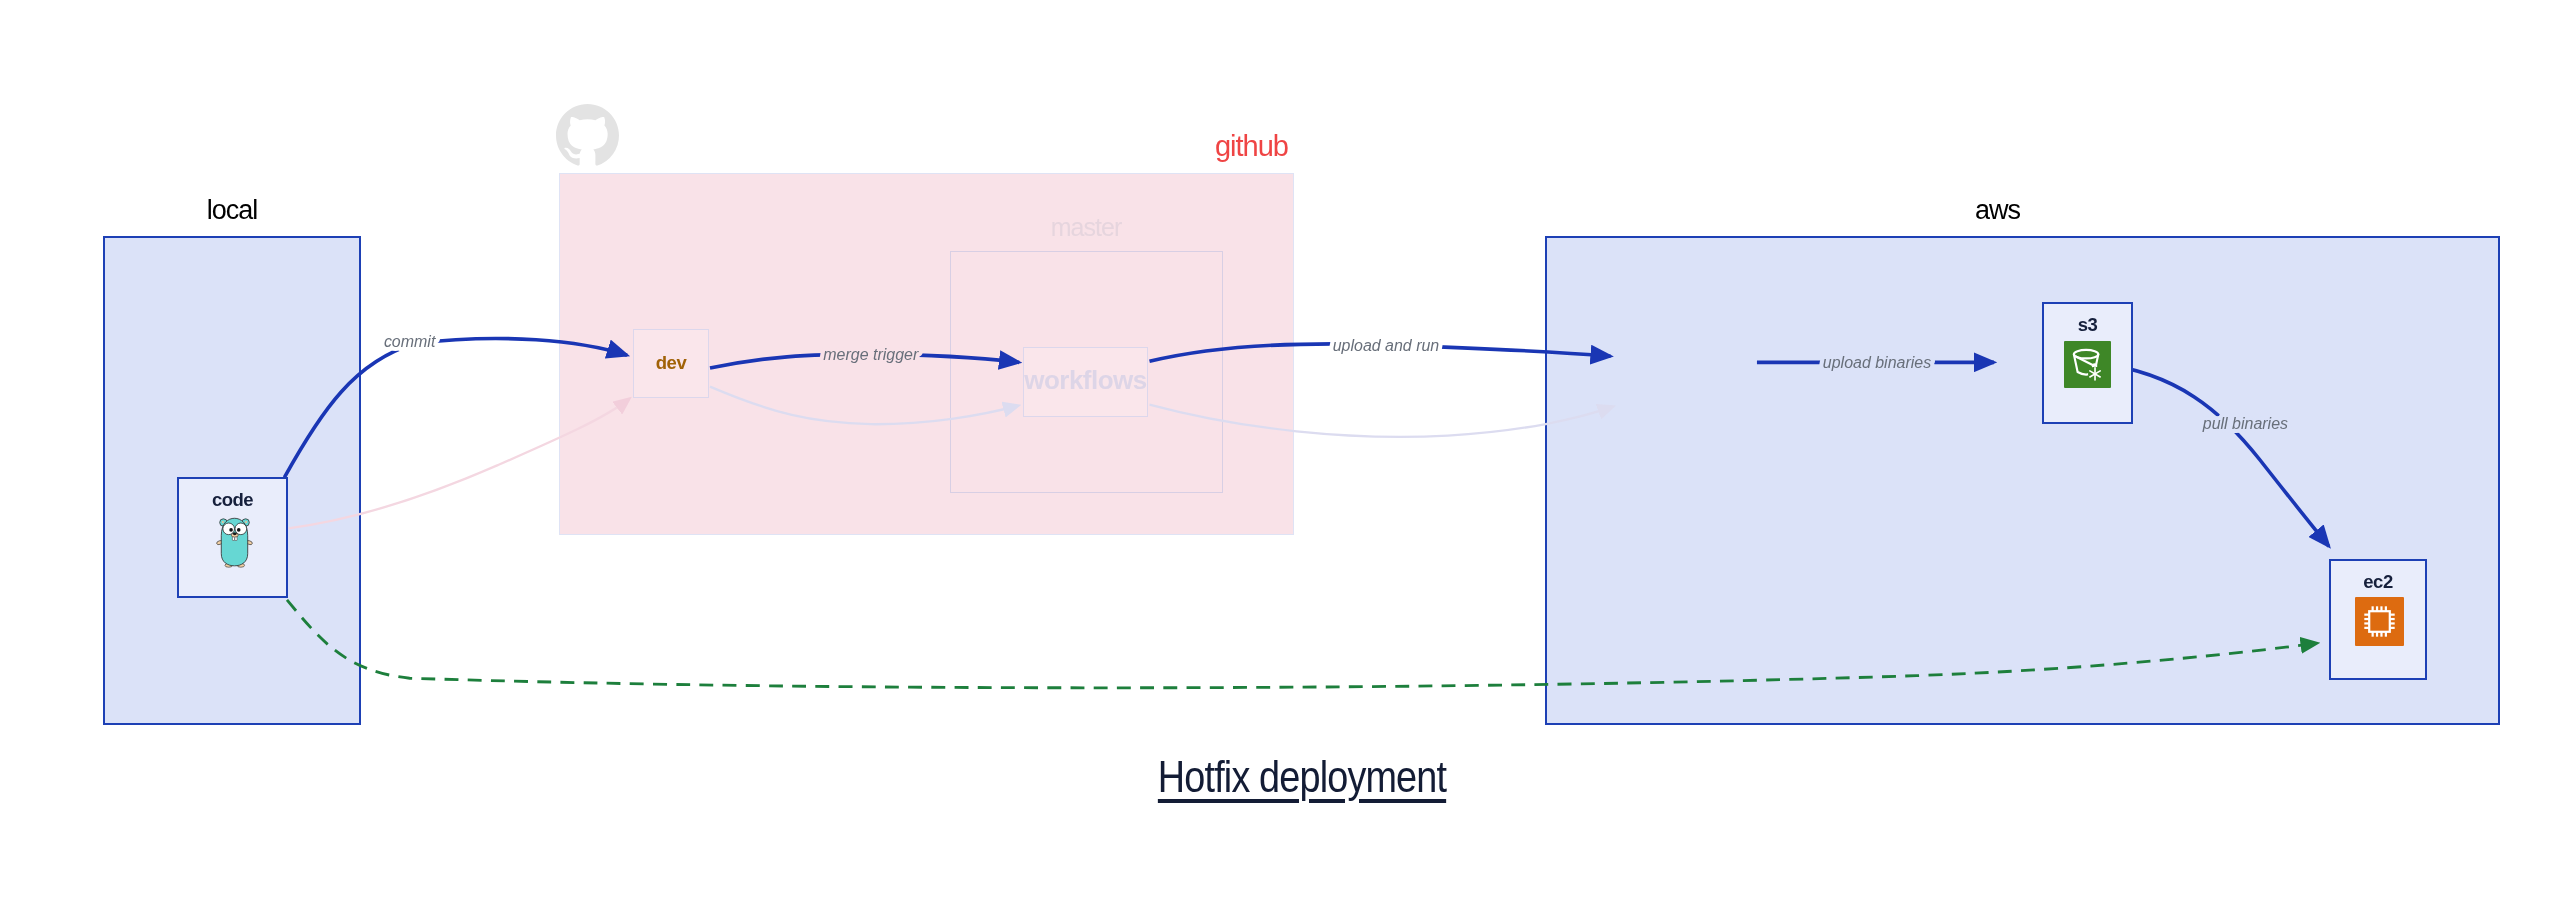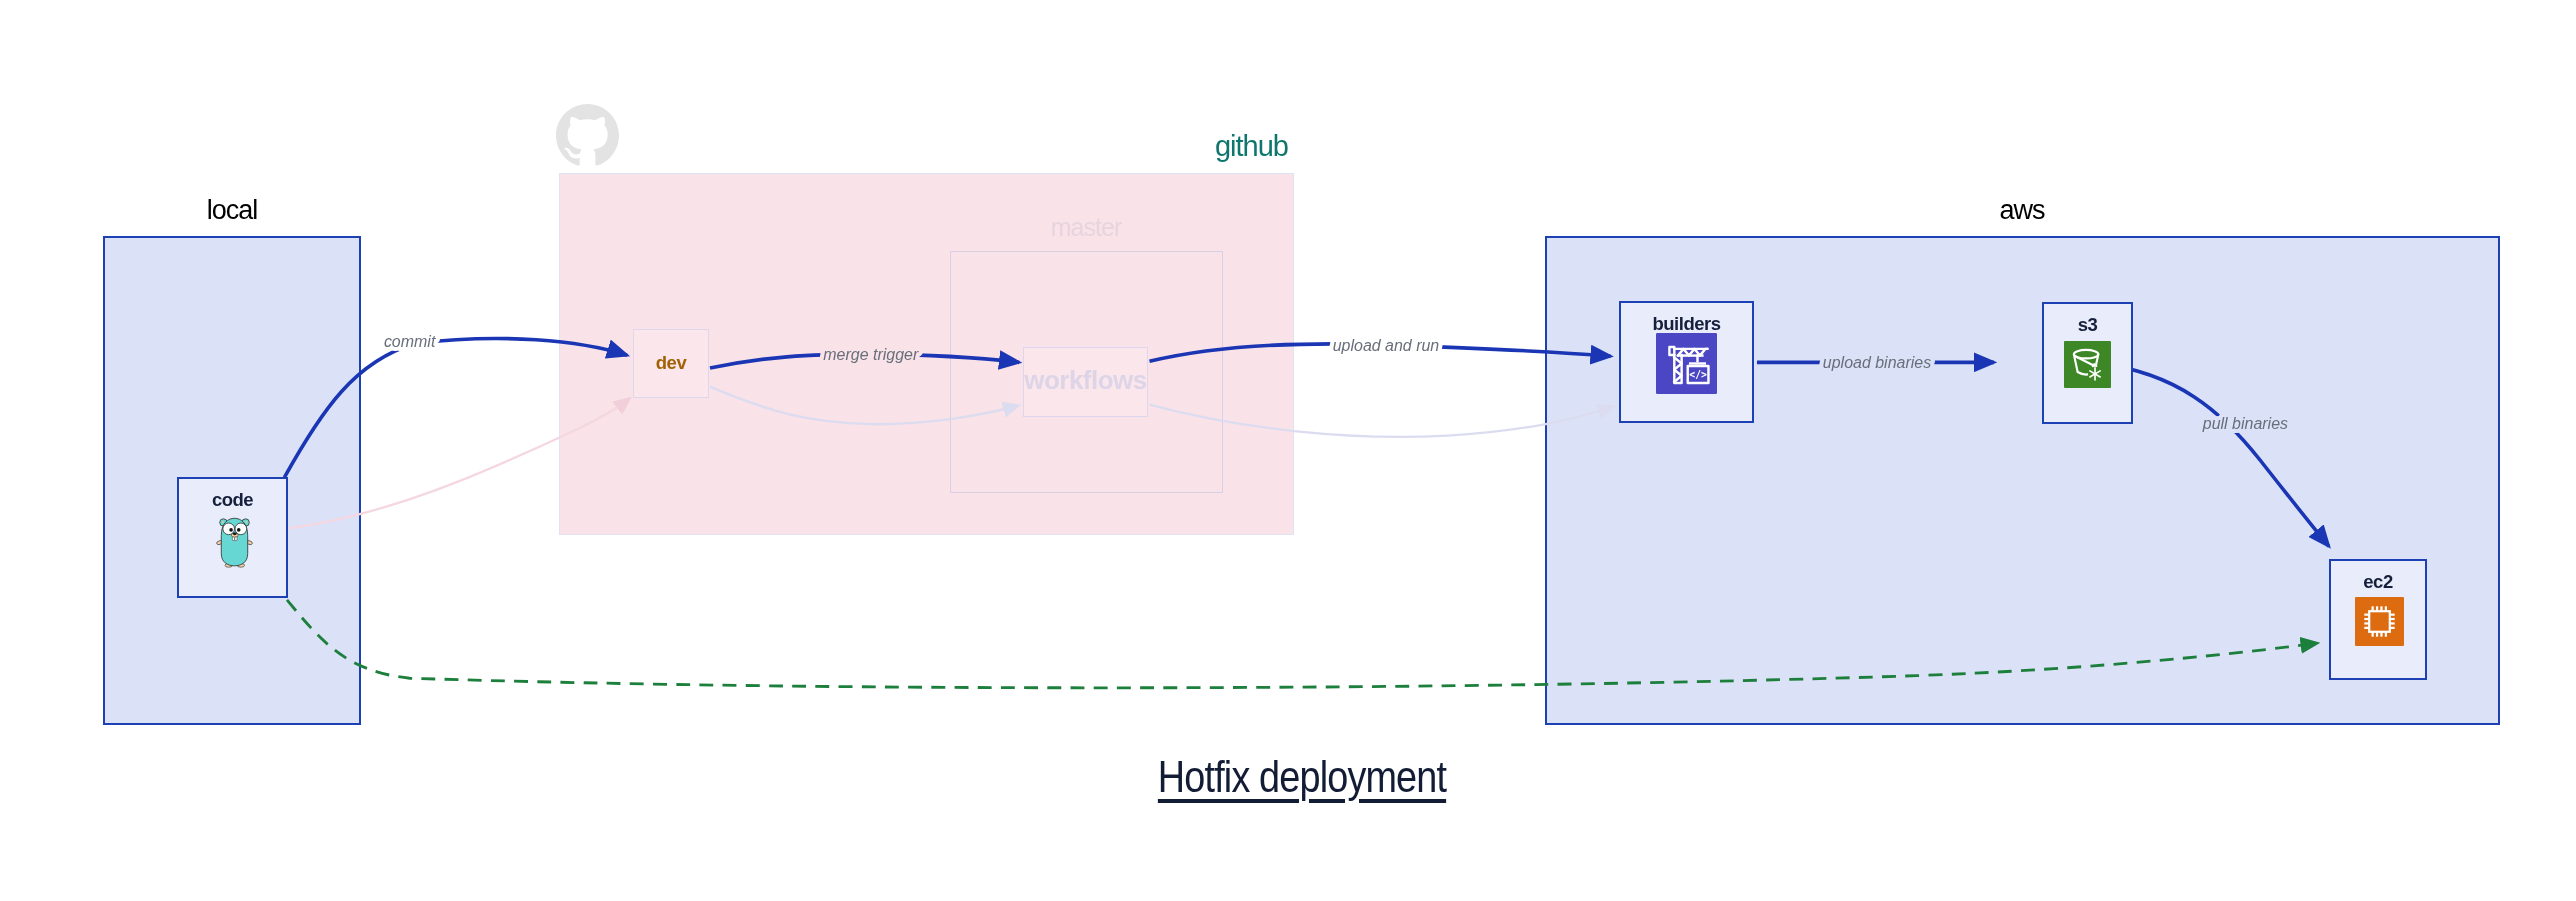--- a/index.html
+++ b/index.html
@@ -7,21 +7,21 @@
           font-family:"Liberation Sans","DejaVu Sans",sans-serif;}
   .abs{position:absolute;box-sizing:border-box;}
 
   
   .container-strong{background:#dbe2f8;border:2.6px solid #1d40b5;}
   .container-github{background:#f9e2e8;border:1.5px solid #dfe3f5;}
   .container-master{background:transparent;border:1.5px solid #d8cfe4;}
 
   
   .grp-label{font-size:27px;letter-spacing:-1px;font-weight:500;color:#000000;text-align:center;}
-  .grp-label.faded-gray{color:#0f766e;font-weight:400;font-size:29px;}
+  .grp-label.faded-gray{color:#ef4444;font-weight:400;font-size:29px;}
   .grp-label.faded-pink{color:#e6d5de;font-weight:400;font-size:25px;}
 
   
   .node-strong{background:#e9edfb;border:2.6px solid #1d40b5;}
   .node-faded{background:rgba(255,255,255,0.16);border:1.5px solid #dcd7ec;}
   .node-label{position:absolute;left:0;right:0;top:10.3px;text-align:center;
               font-weight:bold;font-size:18.5px;letter-spacing:-0.5px;color:#16203c;}
   .node-label.centered{top:50%;transform:translateY(-54%);}
   .node-label.faded{color:#a16207;}
 
@@ -53,21 +53,21 @@
   <div class="abs grp-label faded-gray" style="left:1082px;top:130px;width:206px;text-align:right;">github</div>
 
   <svg class="abs" style="left:556px;top:104px;" width="63" height="63" viewBox="0 0 16 16">
     <path fill="#e3e3e3" d="M8 0C3.58 0 0 3.58 0 8c0 3.54 2.29 6.53 5.47 7.59.4.07.55-.17.55-.38 0-.19-.01-.82-.01-1.49-2.01.37-2.53-.49-2.69-.94-.09-.23-.48-.94-.82-1.13-.28-.15-.68-.52-.01-.53.63-.01 1.08.58 1.23.82.72 1.21 1.87.87 2.33.66.07-.52.28-.87.51-1.07-1.78-.2-3.64-.89-3.64-3.95 0-.87.31-1.59.82-2.15-.08-.2-.36-1.02.08-2.12 0 0 .67-.21 2.2.82.64-.18 1.32-.27 2-.27s1.36.09 2 .27c1.53-1.04 2.2-.82 2.2-.82.44 1.1.16 1.92.08 2.12.51.56.82 1.27.82 2.15 0 3.07-1.87 3.75-3.65 3.95.29.25.54.73.54 1.48 0 1.07-.01 1.93-.01 2.2 0 .21.15.46.55.38A8.01 8.01 0 0 0 16 8c0-4.42-3.58-8-8-8z"></path>
   </svg>
 
   <div class="abs container-master" style="left:950px;top:251px;width:273px;height:242px;"></div>
   <div class="abs grp-label faded-pink" style="left:983px;top:213px;width:206px;">master</div>
 
   <div class="abs container-strong" style="left:1545px;top:236px;width:955px;height:489px;"></div>
-  <div class="abs grp-label" style="left:1919px;top:195px;width:206px;">aws</div>
+  <div class="abs grp-label" style="left:1814px;top:195px;width:206px;text-align:right;">aws</div>
 
   <svg id="edges" width="2604" height="902" viewBox="0 0 5054 1750">
     <defs>
       <marker id="mBlue" markerWidth="6.5" markerHeight="5.5" refX="5.6" refY="2.75" orient="auto" markerUnits="strokeWidth">
         <path d="M0,0 L6.5,2.75 L0,5.5 z" fill="#1a36b4"></path>
       </marker>
       <marker id="mGreen" markerWidth="7" markerHeight="6" refX="6" refY="3" orient="auto" markerUnits="strokeWidth">
         <path d="M0,0 L7,3 L0,6 z" fill="#1d7f3c"></path>
       </marker>
       <marker id="mPink" markerWidth="8" markerHeight="7" refX="6.5" refY="3.5" orient="auto" markerUnits="strokeWidth">
@@ -121,38 +121,20 @@
   </div>
 
   <div class="abs node-faded" style="left:633px;top:329px;width:76px;height:69px;">
     <div class="node-label centered faded">dev</div>
   </div>
 
   <div class="abs node-faded" style="left:1023px;top:347px;width:125px;height:70px;">
     <div class="node-label centered faded" style="color:#ddd5e7;font-size:26px;">workflows</div>
   </div>
 
-  <div class="abs node-strong" style="left:1619px;top:301px;width:135px;height:122px;">
-    <div class="node-label">builders</div>
-    <svg class="icon-abs" style="left:35px;top:30px;" width="61" height="61" viewBox="0 0 100 100">
-      <rect x="0" y="0" width="100" height="100" rx="2" fill="#4b46c4"></rect>
-      <g stroke="#ffffff" stroke-width="4" fill="none" stroke-linejoin="round" stroke-linecap="square">
-        <rect x="22" y="23" width="8" height="13"></rect>
-        <path d="M30 26 L84 26"></path>
-        <path d="M36 37 L76 37"></path>
-        <path d="M36 37 L45 26 L54 37 L63 26 L72 37 L81 26 L84 26"></path>
-        <path d="M30 36 L30 82 L42 82 L42 36"></path>
-        <path d="M30 40 L42 50 L30 60 L42 70 L30 80"></path>
-        <path d="M68 37 L68 46"></path>
-        <path d="M56 50 L80 50"></path>
-        <rect x="52" y="54" width="34" height="28"></rect>
-      </g>
-      <text x="69" y="74" text-anchor="middle" font-size="16" font-weight="bold" fill="#ffffff" font-family="'DejaVu Sans Mono','Liberation Mono',monospace">&lt;/&gt;</text>
-    </svg>
-  </div>
 
   <div class="abs node-strong" style="left:2006px;top:302px;width:91px;height:122px;margin-left:36px;">
     <div class="node-label">s3</div>
     <svg class="icon-abs" style="left:20px;top:37px;" width="47" height="47" viewBox="0 0 100 100">
       <rect x="0" y="0" width="100" height="100" rx="2" fill="#3e8727"></rect>
       <g stroke="#ffffff" stroke-width="4.5" fill="none" stroke-linecap="round">
         <ellipse cx="47" cy="28" rx="26" ry="9"></ellipse>
         <path d="M21 28 L29 66 Q47 77 65 66 L73 28"></path>
         <path d="M25 33 L63 52"></path>
         <circle cx="65" cy="53" r="3.5" fill="#ffffff"></circle>

